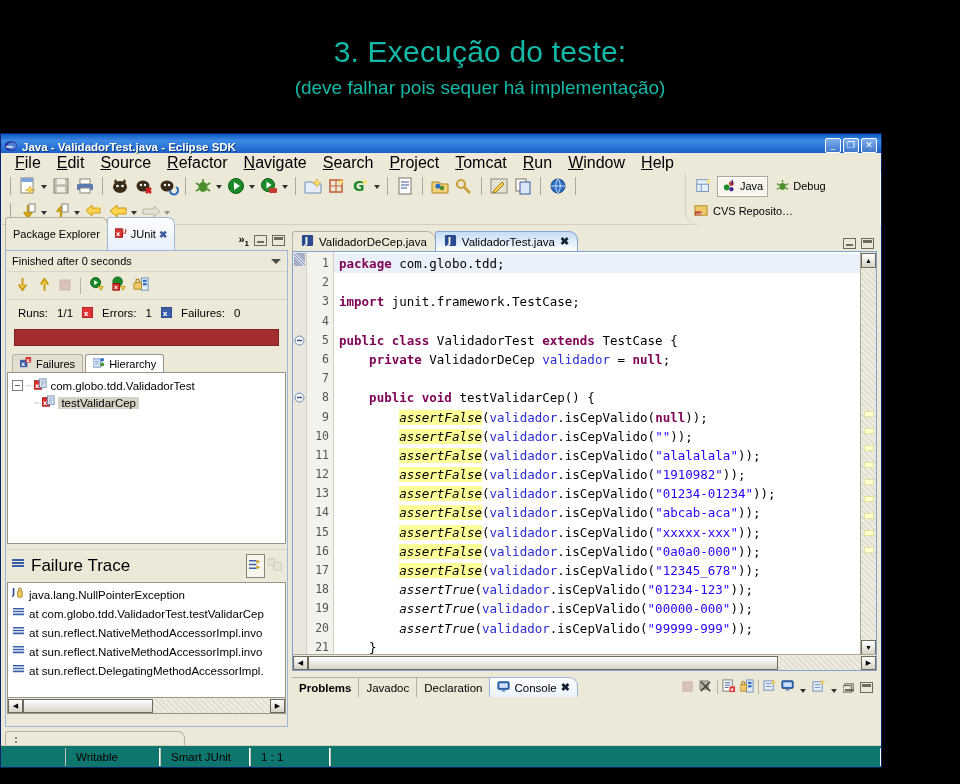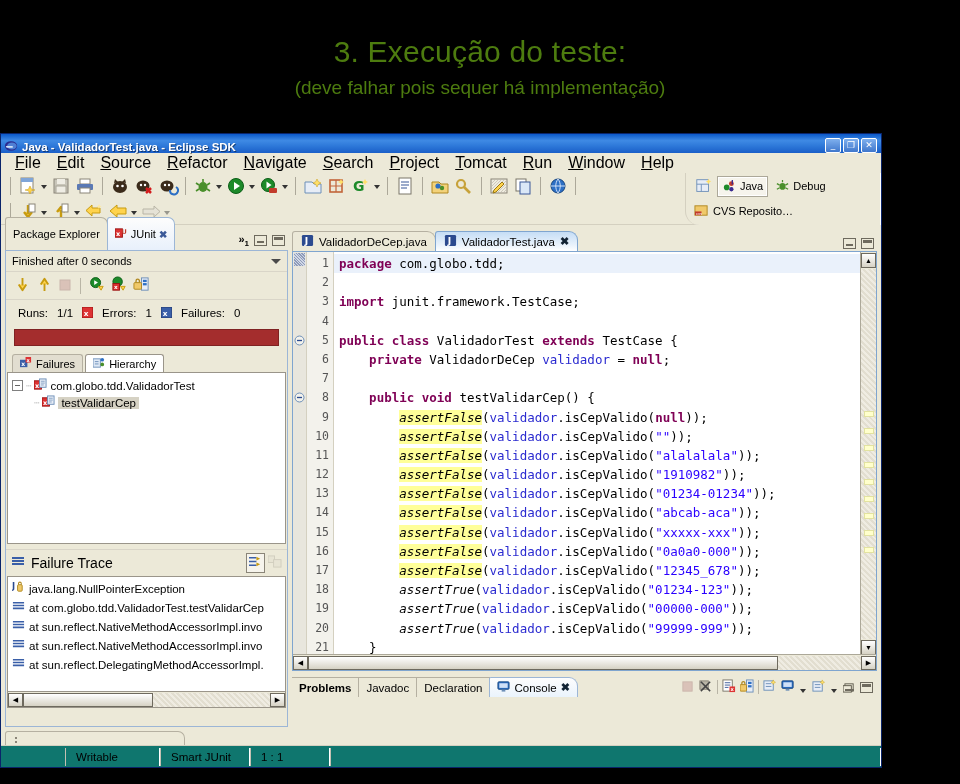--- a/index.html
+++ b/index.html
@@ -3,21 +3,21 @@
 <meta charset="utf-8">
 <style>
   * { box-sizing: border-box; }
   html, body { margin:0; padding:0; }
   body {
     width:960px; height:784px; background:#000; overflow:hidden;
     font-family:"Liberation Sans", sans-serif;
   }
 
   
-  #slide-header { width:960px; height:133px; background:#000; color:#4d7c0f;
+  #slide-header { width:960px; height:133px; background:#000; color:#14b8a6;
       display:flex; flex-direction:column; align-items:center; justify-content:center; }
   #slide-title { font-size:30px; font-weight:400; letter-spacing:.2px; line-height:1.1; }
   #slide-subtitle { font-size:19px; font-weight:400; margin-top:9px; }
 
   
   #eclipse-window { position:absolute; left:0; top:133px; width:882px; height:635px;
       background:#ece9d8; border:1px solid #0a246a; font-size:11px; color:#000; }
 
   
   #titlebar { height:19px; background:linear-gradient(to bottom,#0a58c8 0%,#3f8ae4 35%,#2f7ada 60%,#1a5fc8 100%);
@@ -84,21 +84,21 @@
       border:1px solid #b5b0a1; border-bottom:none; border-radius:3px 3px 0 0; background:#e2ded0; margin-right:2px; }
   .rtab.active { background:#fff; border-color:#9a958a; }
   #tree-area { background:#fff; border:1px solid #9a958a; height:172px; margin:0 1px; padding:4px 0 0 4px;
       font-size:11.5px; position:relative; }
   .tree-row { display:flex; align-items:center; gap:3px; height:17px; }
   .tree-row.indent { padding-left:22px; }
   .tree-expander { width:11px; height:11px; border:1px solid #808080; background:#fff; position:relative;
       font-size:9px; line-height:9px; text-align:center; color:#000; }
   .tree-sel { background:#d6d2c4; padding:0 3px; }
 
-  #ft-header { height:27px; display:flex; align-items:center; gap:6px; padding:0 5px; font-size:14px;
+  #ft-header { height:33px; display:flex; align-items:center; gap:6px; padding:0 5px; font-size:17px;
       margin-top:5px; border-top:1px solid #d9d5c8; }
   #ft-header .ft-right { margin-left:auto; display:flex; gap:3px; align-items:center; }
   #ft-list { background:#fff; border:1px solid #9a958a; height:116px; margin:0 1px; overflow:hidden;
       font-size:11.5px; padding-top:2px; }
   .ft-row { display:flex; align-items:center; gap:4px; height:19px; padding-left:4px; white-space:nowrap; }
 
   .hscroll { height:16px; background:#ece9d8; border:1px solid #9a958a; border-top:none; margin:0 1px;
       display:flex; align-items:center; }
   .hs-btn { width:15px; height:14px; background:linear-gradient(to bottom,#fff,#d6d2c4);
       border:1px solid #6e6a5e; display:flex; align-items:center; justify-content:center; font-size:7px; }

